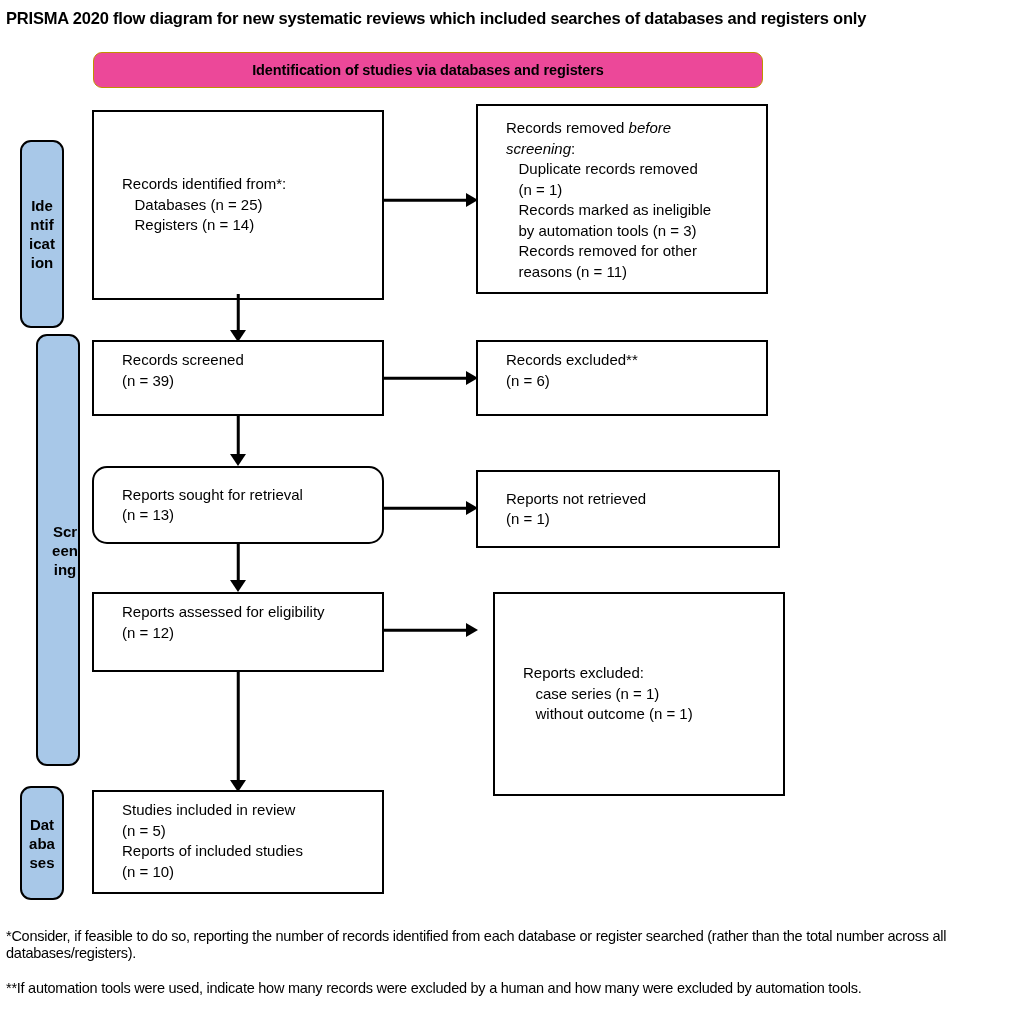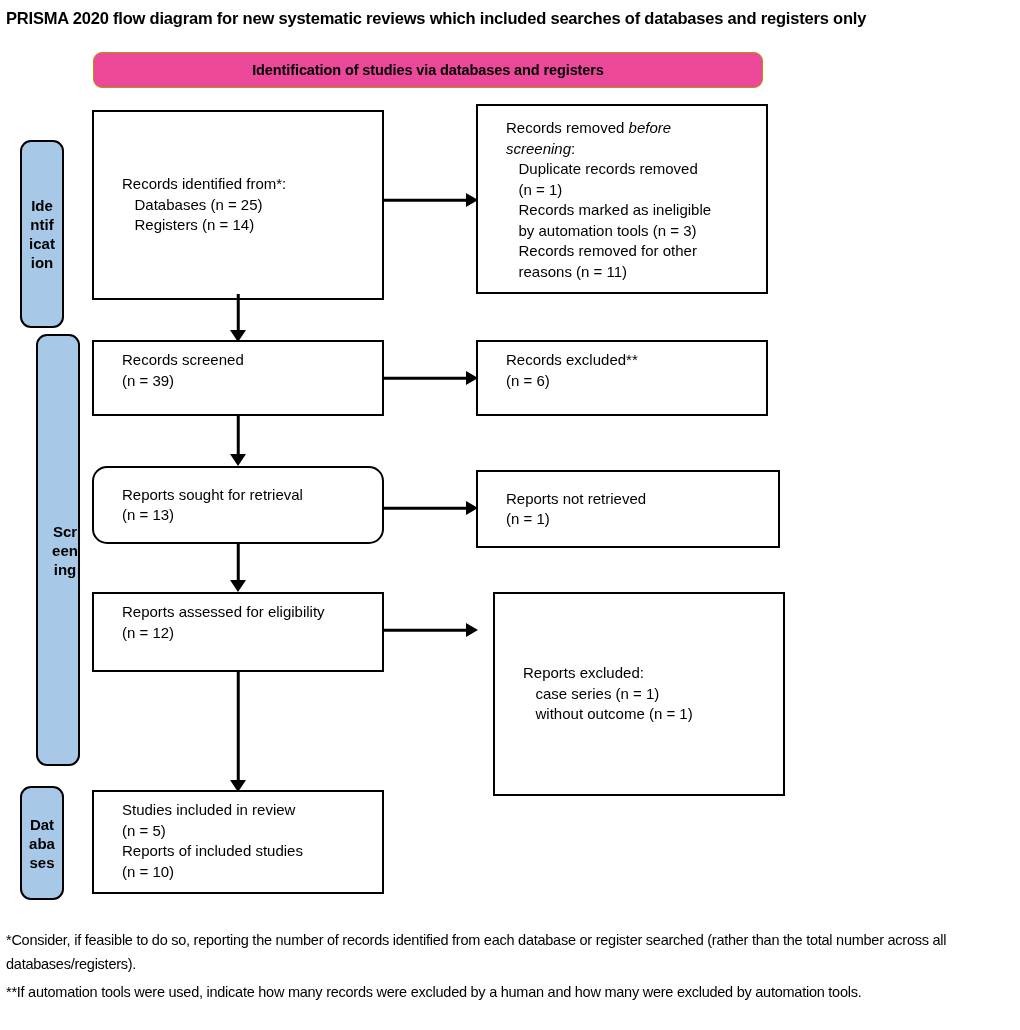--- a/index.html
+++ b/index.html
@@ -147,21 +147,21 @@
   #arrow-v4 { left: 230px; top: 672px; width: 16px; height: 120px; }
   #arrow-v1 .shaft-v, #arrow-v2 .shaft-v,
   #arrow-v3 .shaft-v, #arrow-v4 .shaft-v { height: calc(100% - 10px); }
 
   
   .footnote {
     position: absolute;
     left: 6px;
     width: 1008px;
     font-size: 14.5px;
-    line-height: 24px;
+    line-height: 17px;
     letter-spacing: -0.25px;
   }
   #footnote-1 { top: 928px; }
   #footnote-2 { top: 980px; }
 </style>
 </head>
 <body>
 
 <div id="doc-title">PRISMA 2020 flow diagram for new systematic reviews which included searches of databases and registers only</div>
 

